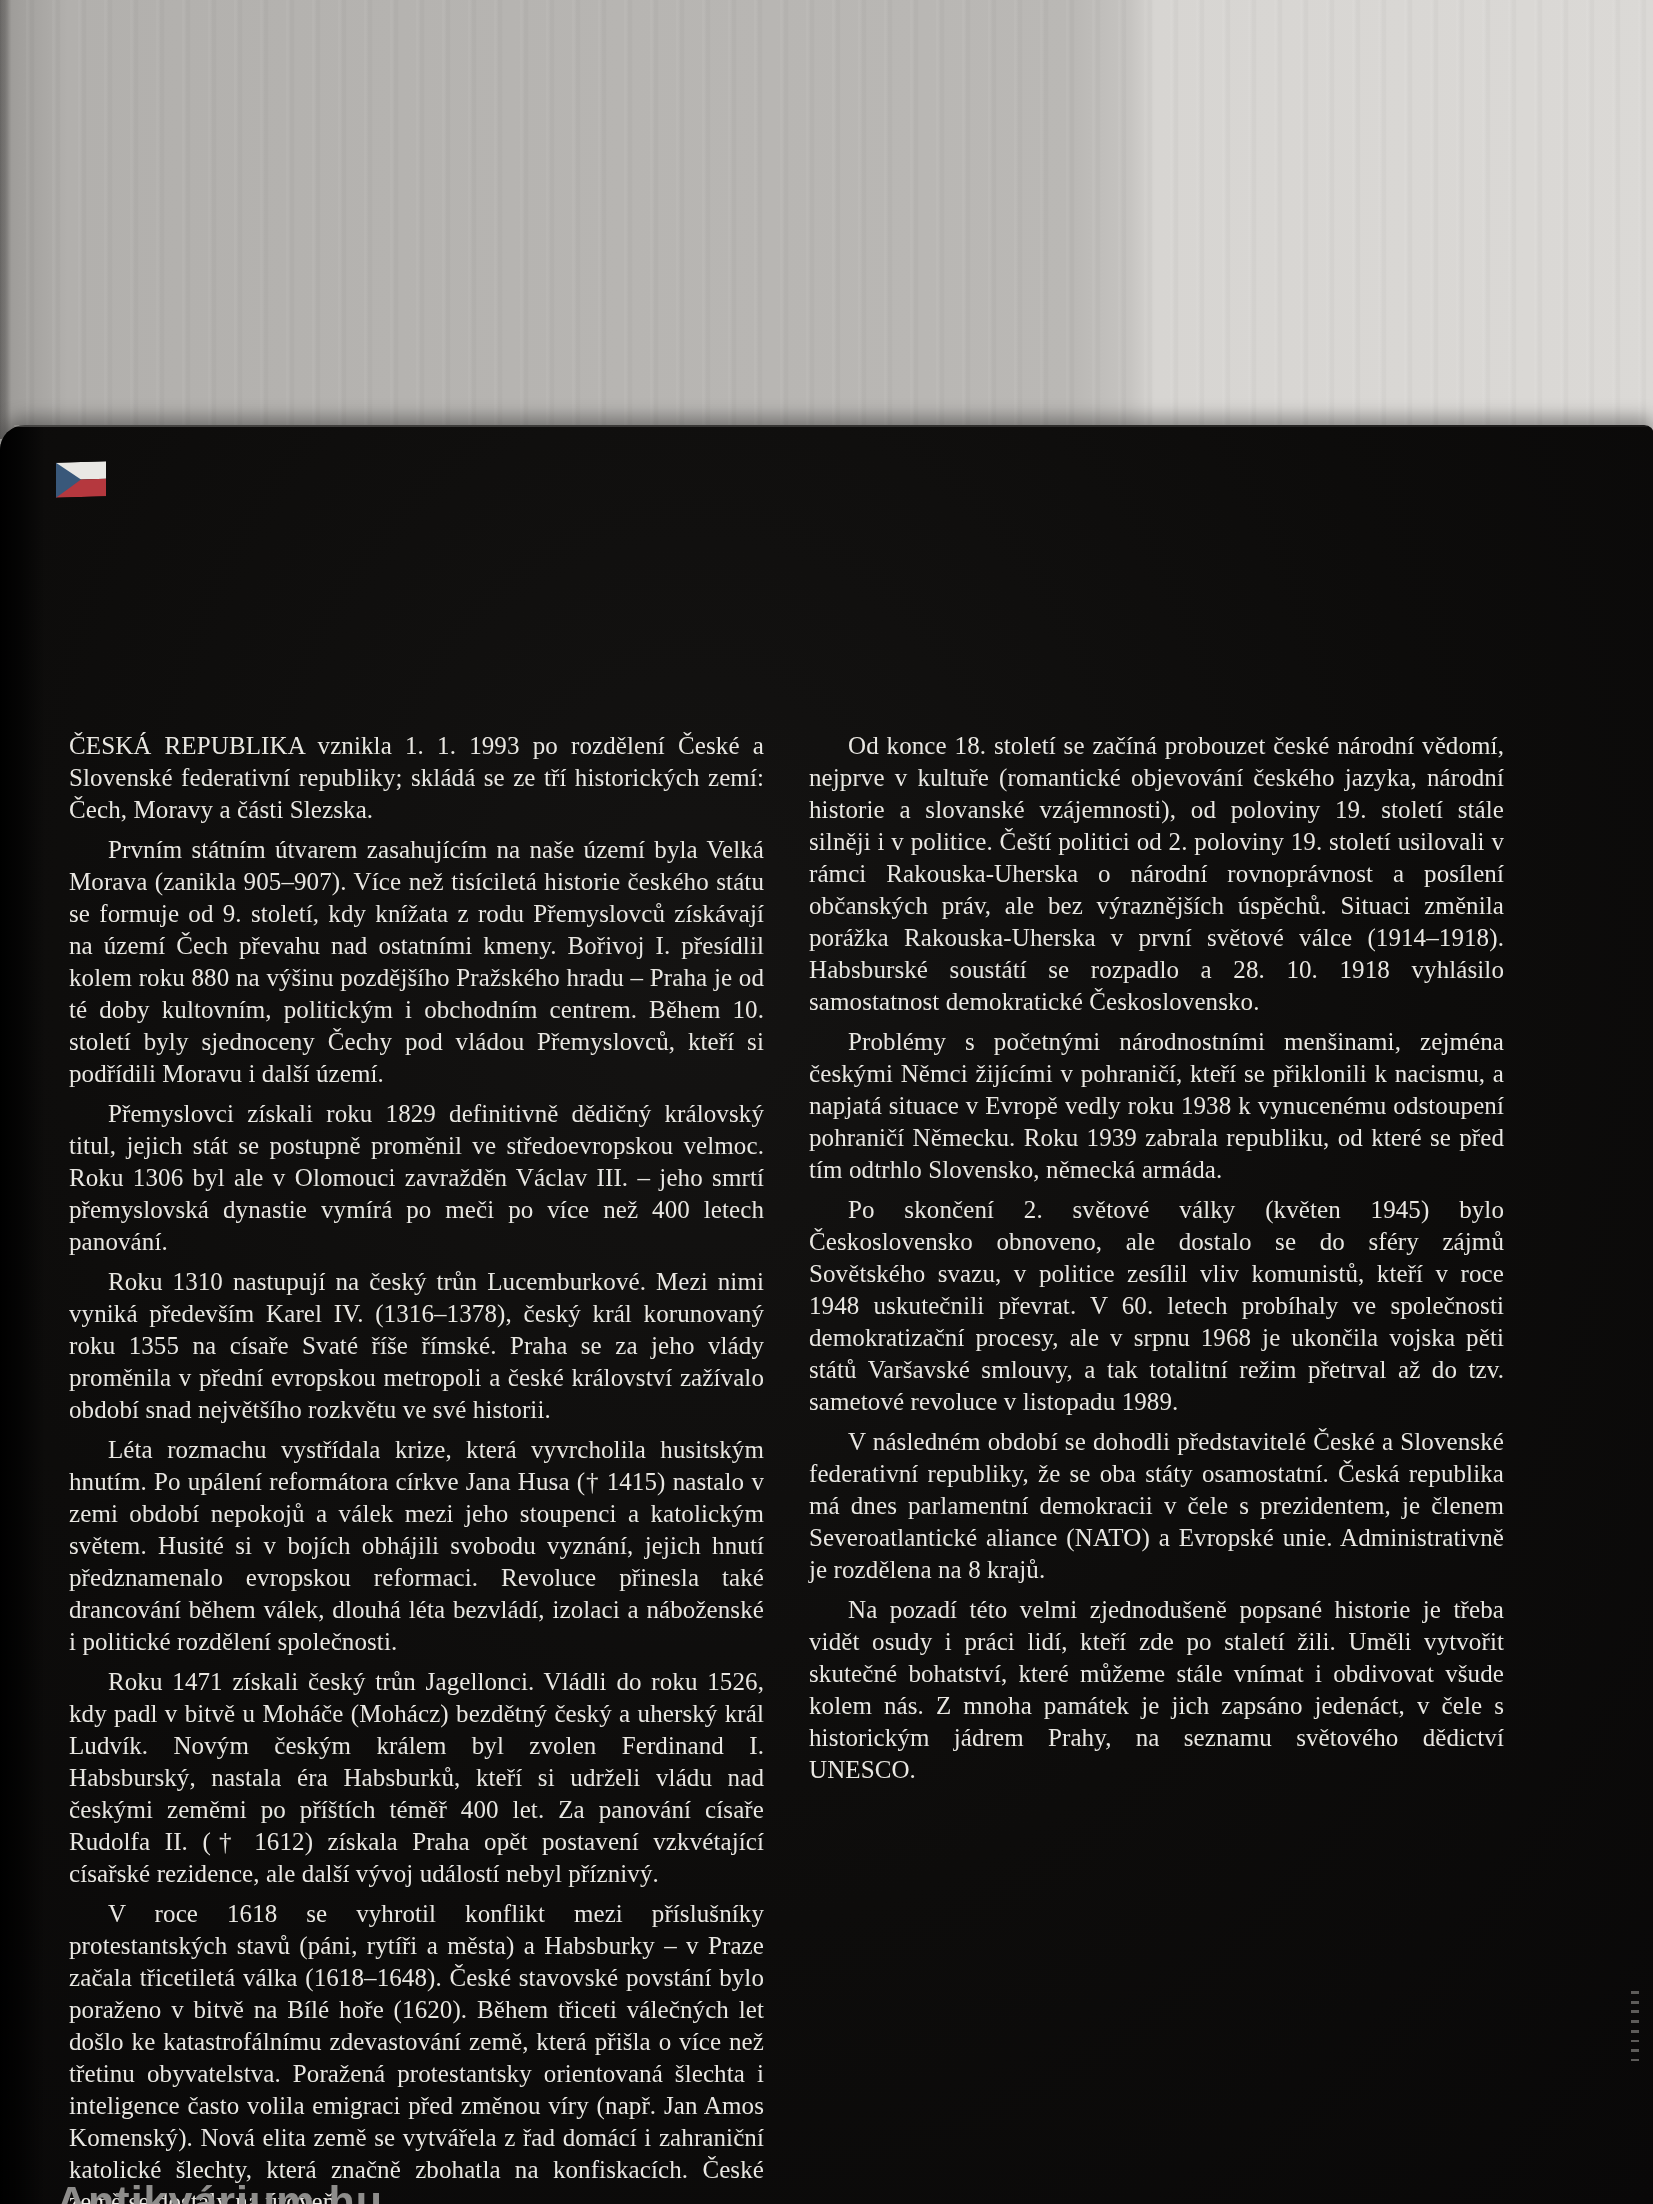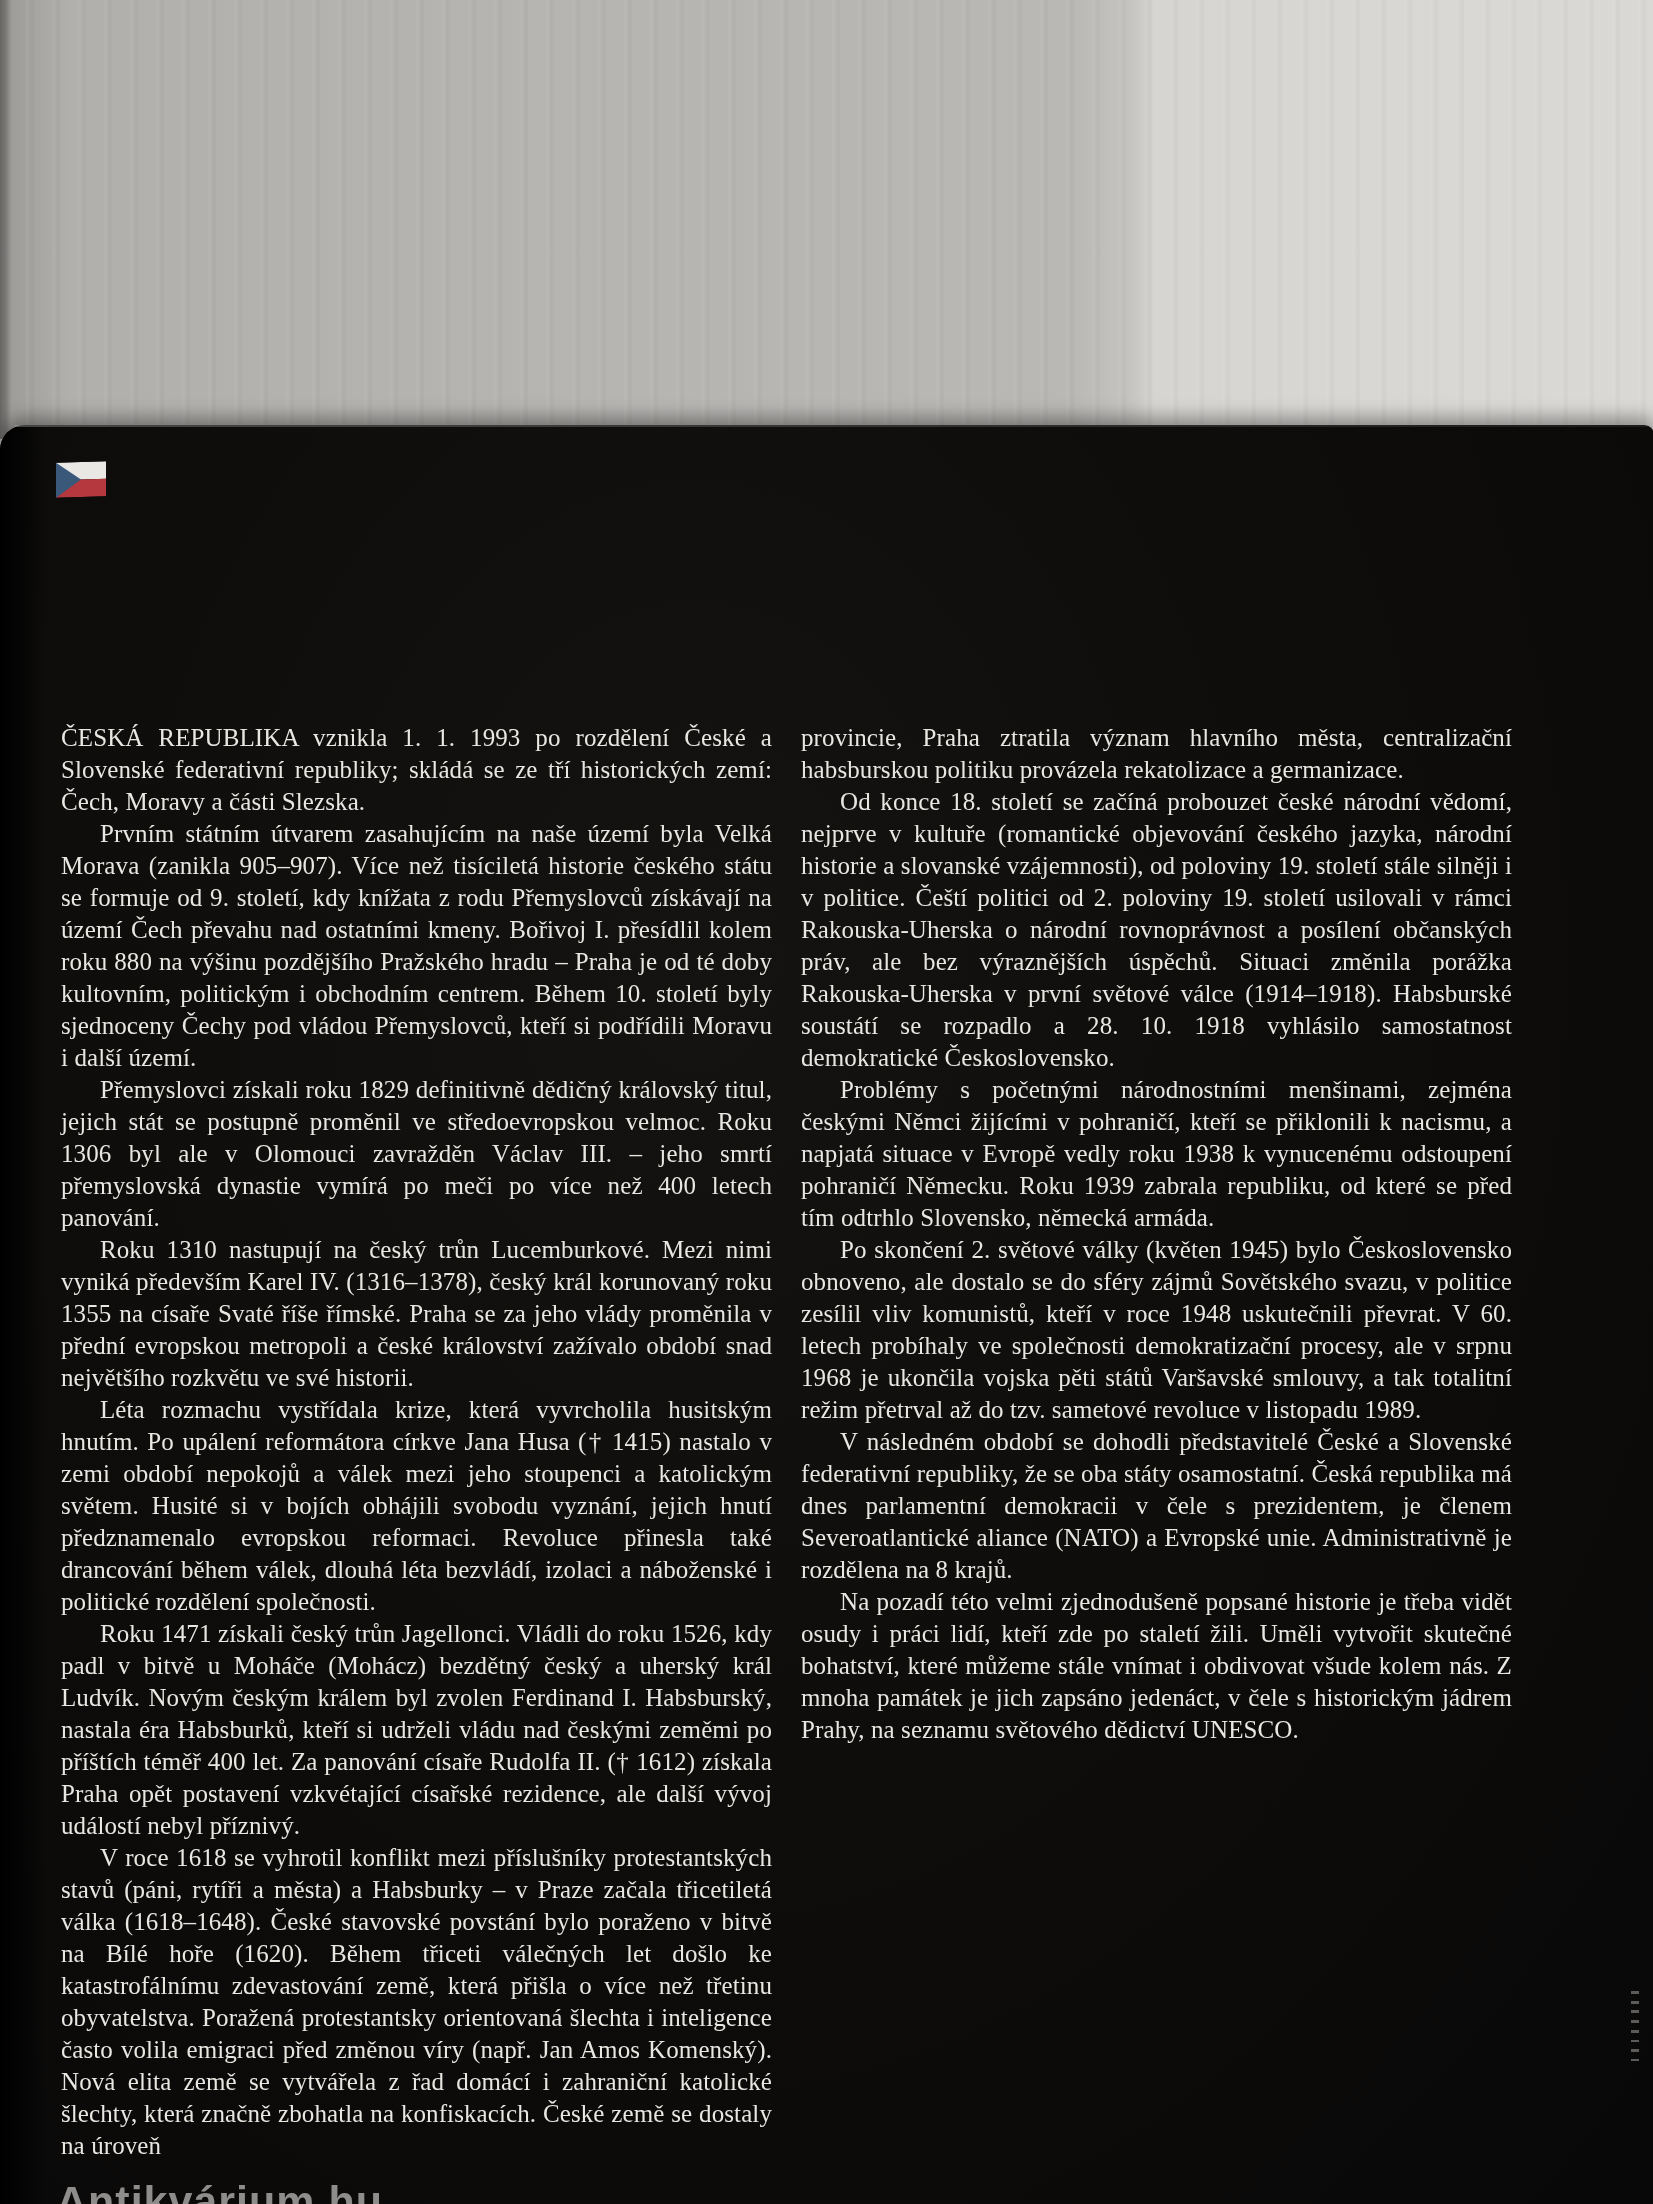--- a/index.html
+++ b/index.html
@@ -90,21 +90,21 @@
   }
   .col {
     width: 711px;
     color: #e9e7e2;
     font-size: 25px;
     line-height: 32px;
     text-align: justify;
     letter-spacing: 0.1px;
   }
   .col p {
-    margin: 0;
+    margin: 8px;
     text-indent: 39px;
   }
   .col p.first {
     text-indent: 0;
   }
 
   
   .watermark {
     position: absolute;
     left: 56px;
@@ -152,21 +152,20 @@
         <p class="first">ČESKÁ REPUBLIKA vznikla 1. 1. 1993 po rozdělení České a Slovenské federativní republiky; skládá se ze tří historických zemí: Čech, Moravy a části Slezska.</p>
         <p>Prvním státním útvarem zasahujícím na naše území byla Velká Morava (zanikla 905–907). Více než tisíciletá historie českého státu se formuje od 9. století, kdy knížata z rodu Přemyslovců získávají na území Čech převahu nad ostatními kmeny. Bořivoj I. přesídlil kolem roku 880 na výšinu pozdějšího Pražského hradu – Praha je od té doby kultovním, politickým i obchodním centrem. Během 10. století byly sjednoceny Čechy pod vládou Přemyslovců, kteří si podřídili Moravu i další území.</p>
         <p>Přemyslovci získali roku 1829 definitivně dědičný královský titul, jejich stát se postupně proměnil ve středoevropskou velmoc. Roku 1306 byl ale v Olomouci zavražděn Václav III. – jeho smrtí přemyslovská dynastie vymírá po meči po více než 400 letech panování.</p>
         <p>Roku 1310 nastupují na český trůn Lucemburkové. Mezi nimi vyniká především Karel IV. (1316–1378), český král korunovaný roku 1355 na císaře Svaté říše římské. Praha se za jeho vlády proměnila v přední evropskou metropoli a české království zažívalo období snad největšího rozkvětu ve své historii.</p>
         <p>Léta rozmachu vystřídala krize, která vyvrcholila husitským hnutím. Po upálení reformátora církve Jana Husa († 1415) nastalo v zemi období nepokojů a válek mezi jeho stoupenci a katolickým světem. Husité si v bojích obhájili svobodu vyznání, jejich hnutí předznamenalo evropskou reformaci. Revoluce přinesla také drancování během válek, dlouhá léta bezvládí, izolaci a náboženské i politické rozdělení společnosti.</p>
         <p>Roku 1471 získali český trůn Jagellonci. Vládli do roku 1526, kdy padl v bitvě u Moháče (Mohácz) bezdětný český a uherský král Ludvík. Novým českým králem byl zvolen Ferdinand I. Habsburský, nastala éra Habsburků, kteří si udrželi vládu nad českými zeměmi po příštích téměř 400 let. Za panování císaře Rudolfa II. († 1612) získala Praha opět postavení vzkvétající císařské rezidence, ale další vývoj událostí nebyl příznivý.</p>
         <p>V roce 1618 se vyhrotil konflikt mezi příslušníky protestantských stavů (páni, rytíři a města) a Habsburky – v Praze začala třicetiletá válka (1618–1648). České stavovské povstání bylo poraženo v bitvě na Bílé hoře (1620). Během třiceti válečných let došlo ke katastrofálnímu zdevastování země, která přišla o více než třetinu obyvatelstva. Poražená protestantsky orientovaná šlechta i inteligence často volila emigraci před změnou víry (např. Jan Amos Komenský). Nová elita země se vytvářela z řad domácí i zahraniční katolické šlechty, která značně zbohatla na konfiskacích. České země se dostaly na úroveň</p>
       </div>
 
       <div class="col">
-        <p class="first">provincie, Praha ztratila význam hlavního města, centralizační habsburskou politiku provázela rekatolizace a germanizace.</p>
         <p>Od konce 18. století se začíná probouzet české národní vědomí, nejprve v kultuře (romantické objevování českého jazyka, národní historie a slovanské vzájemnosti), od poloviny 19. století stále silněji i v politice. Čeští politici od 2. poloviny 19. století usilovali v rámci Rakouska-Uherska o národní rovnoprávnost a posílení občanských práv, ale bez výraznějších úspěchů. Situaci změnila porážka Rakouska-Uherska v první světové válce (1914–1918). Habsburské soustátí se rozpadlo a 28. 10. 1918 vyhlásilo samostatnost demokratické Československo.</p>
         <p>Problémy s početnými národnostními menšinami, zejména českými Němci žijícími v pohraničí, kteří se přiklonili k nacismu, a napjatá situace v Evropě vedly roku 1938 k vynucenému odstoupení pohraničí Německu. Roku 1939 zabrala republiku, od které se před tím odtrhlo Slovensko, německá armáda.</p>
         <p>Po skončení 2. světové války (květen 1945) bylo Československo obnoveno, ale dostalo se do sféry zájmů Sovětského svazu, v politice zesílil vliv komunistů, kteří v roce 1948 uskutečnili převrat. V 60. letech probíhaly ve společnosti demokratizační procesy, ale v srpnu 1968 je ukončila vojska pěti států Varšavské smlouvy, a tak totalitní režim přetrval až do tzv. sametové revoluce v listopadu 1989.</p>
         <p>V následném období se dohodli představitelé České a Slovenské federativní republiky, že se oba státy osamostatní. Česká republika má dnes parlamentní demokracii v čele s prezidentem, je členem Severoatlantické aliance (NATO) a Evropské unie. Administrativně je rozdělena na 8 krajů.</p>
         <p>Na pozadí této velmi zjednodušeně popsané historie je třeba vidět osudy i práci lidí, kteří zde po staletí žili. Uměli vytvořit skutečné bohatství, které můžeme stále vnímat i obdivovat všude kolem nás. Z mnoha památek je jich zapsáno jedenáct, v čele s historickým jádrem Prahy, na seznamu světového dědictví UNESCO.</p>
       </div>
 
     </div>
 
     <div class="watermark">Antikvárium.hu</div>

